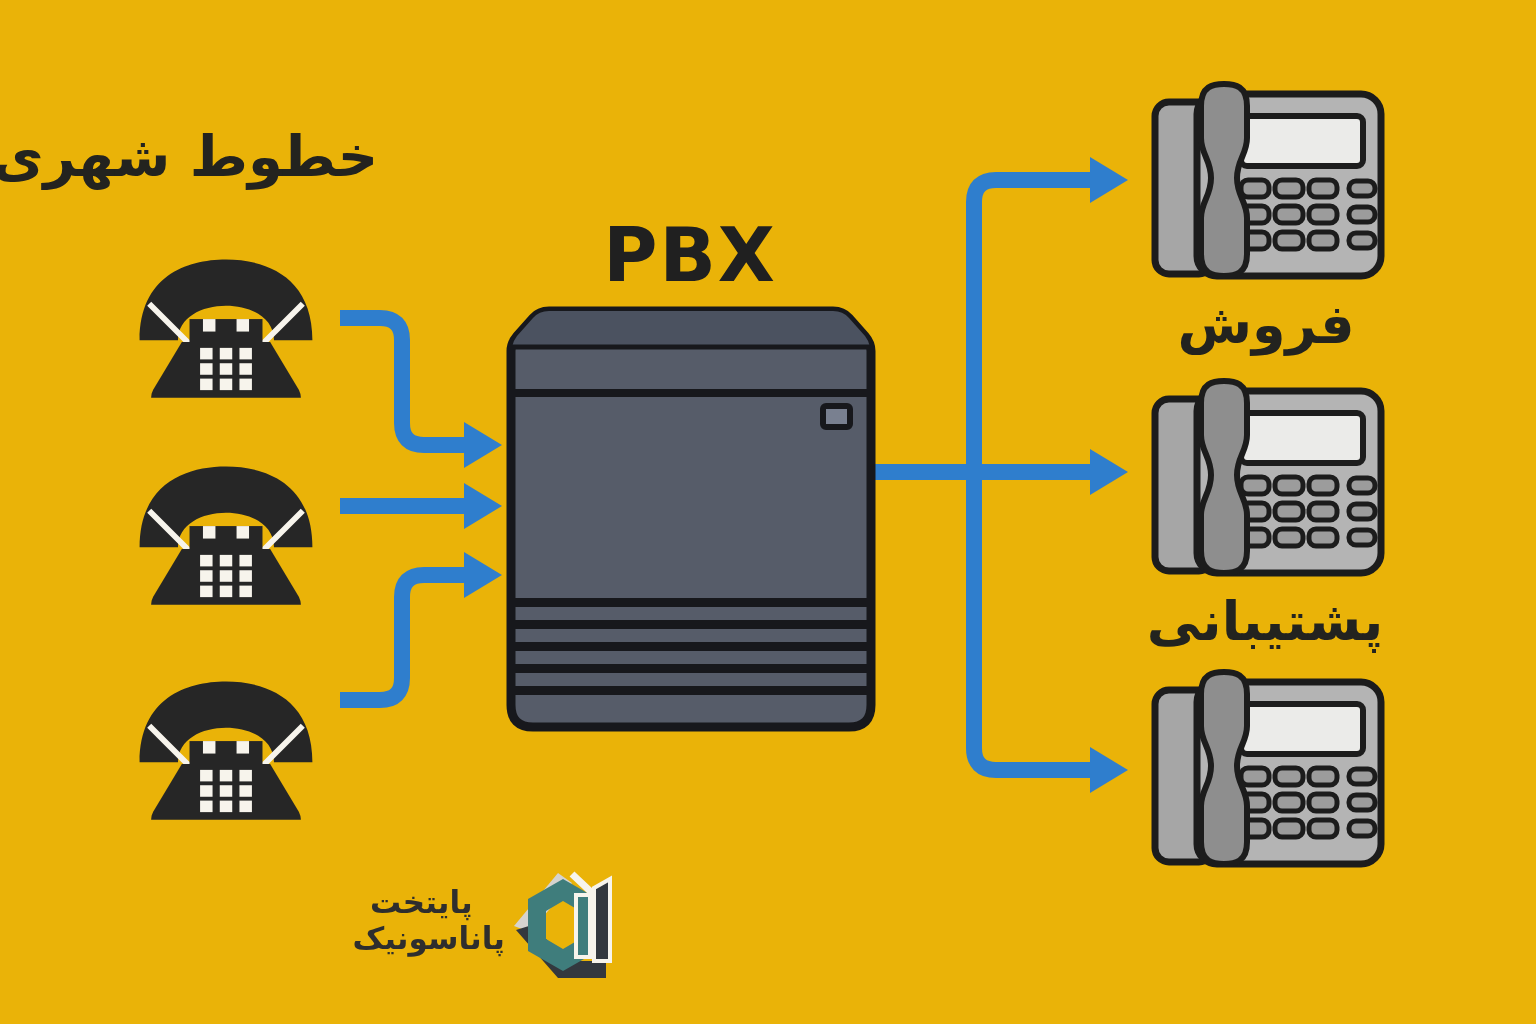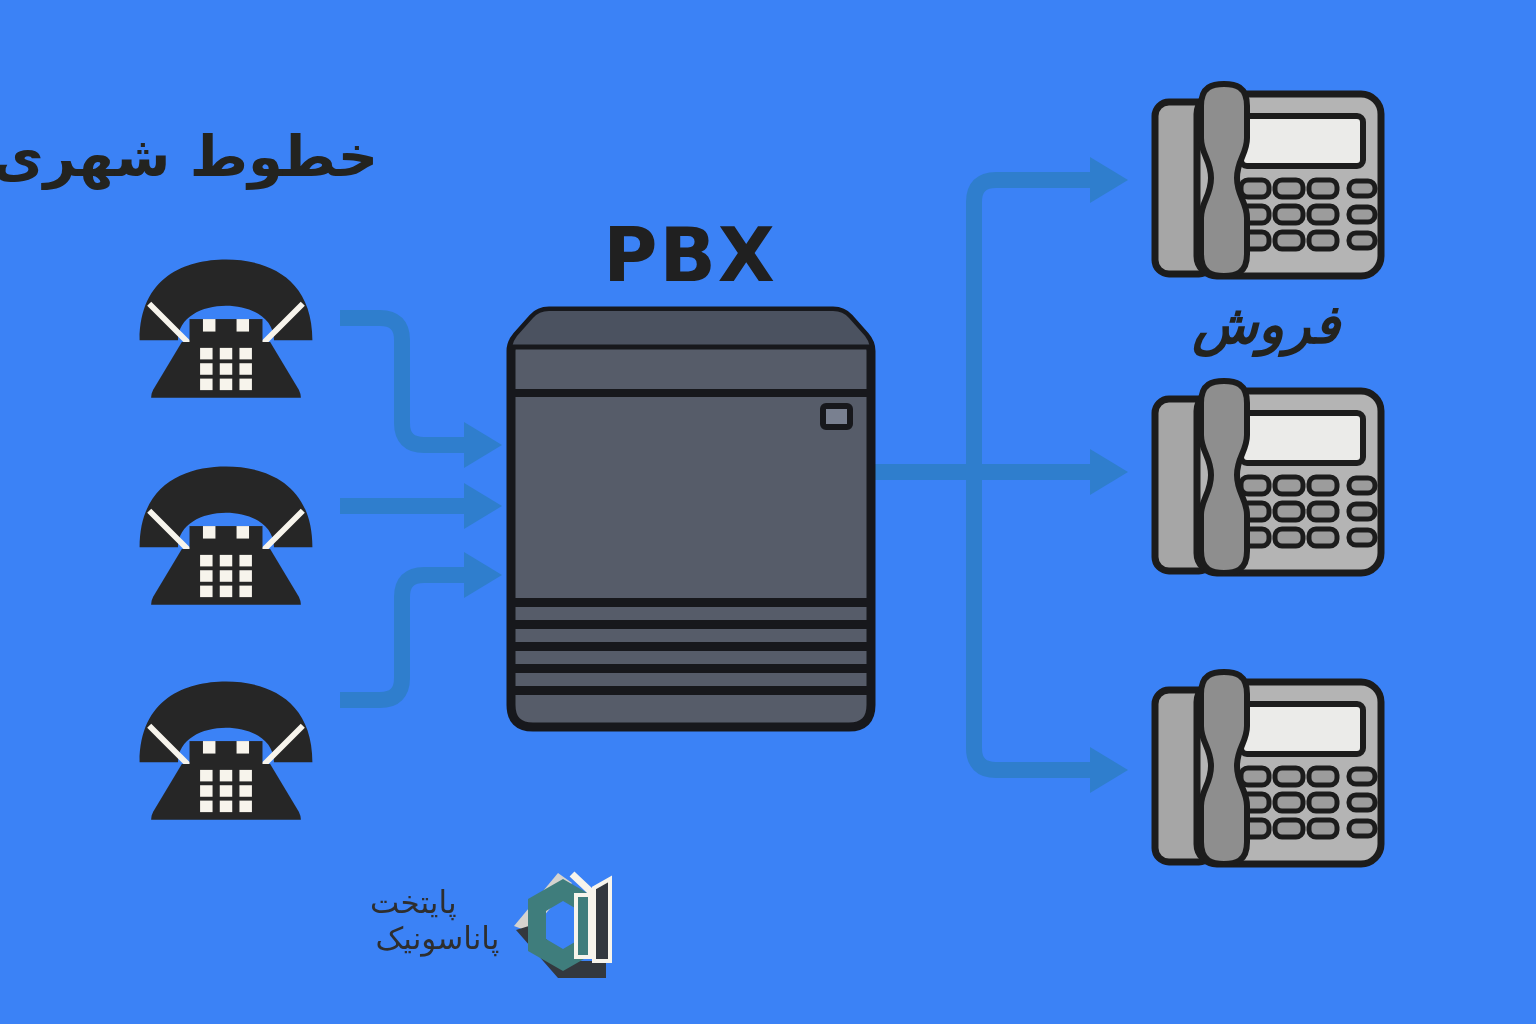--- a/index.html
+++ b/index.html
@@ -4,50 +4,50 @@
 <style>
   html,body{margin:0;padding:0;}
   body{
     font-family:"DejaVu Sans","Liberation Sans",sans-serif;
     background:#e8e5dd;
   }
   .stage{
     position:relative;
     width:1536px;height:1024px;
     margin:0 auto;
-    background:#3b82f6;
+    background:#eab308;
     overflow:hidden;
   }
   .abs{position:absolute;}
   .fa{
     direction:rtl;
     color:#23231f;
     font-weight:bold;
     text-align:center;
     white-space:nowrap;
   }
   .title-left{
     left:48px;top:126px;width:330px;
     font-size:56px;line-height:1.1;
   }
   .pbx-label{
     left:538px;top:212px;width:304px;
     font-size:74px;font-weight:700;
     letter-spacing:2px;color:#202020;
     text-align:center;
   }
-  .ext-label{font-size:54px;font-style:italic;}
+  .ext-label{font-size:54px;}
   .ext-label-1{left:1145px;top:293px;width:242px;}
   .ext-label-2{left:1110px;top:590px;width:310px;}
   .ext-label-3{left:1145px;top:870px;width:242px;}
   .logo-text{
     right:990px;top:884px;width:190px;
     font-size:31px;line-height:36px;
     color:#2e2e2e;text-align:left;
-    direction:rtl;font-weight:normal;
+    direction:rtl;font-weight:bold;
   }
   .logo-text div{text-align:left;}
   svg{display:block;}
 </style>
 </head>
 <body>
 
 <div class="stage">
 
   <svg width="0" height="0" style="position:absolute" aria-hidden="true">
@@ -145,20 +145,21 @@
   </svg>
 
   <svg class="abs" style="left:1145px;top:76px" width="242" height="207">
       <use href="#sym-desk-phone"></use>
     </svg>
   <div class="abs fa ext-label ext-label-1">فروش</div>
 
   <svg class="abs" style="left:1145px;top:373px" width="242" height="207">
       <use href="#sym-desk-phone"></use>
     </svg>
+  <div class="abs fa ext-label ext-label-2">پشتیبانی</div>
 
   <svg class="abs" style="left:1145px;top:664px" width="242" height="207">
       <use href="#sym-desk-phone"></use>
     </svg>
 
   <div class="abs logo-text" style="left:370px;top:884px;width:135px;">
     <div style="text-align:left">پایتخت</div>
     <div style="text-align:center">پاناسونیک</div>
   </div>
 

